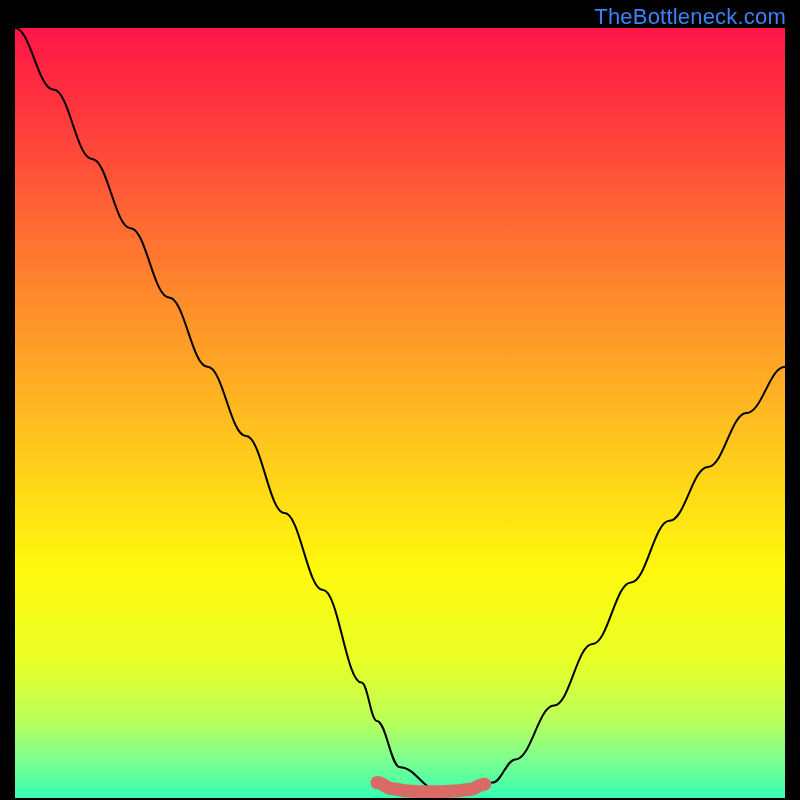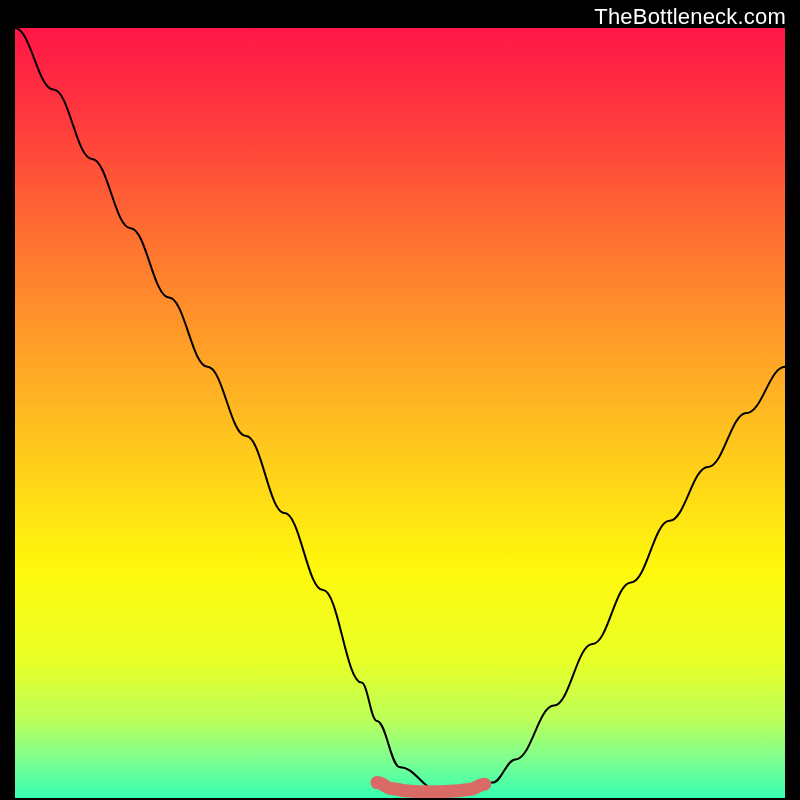--- a/index.html
+++ b/index.html
@@ -23,21 +23,21 @@
     position: absolute;
     left: 0;
     top: 0;
     width: 770px;
     height: 770px;
   }
   .watermark {
     position: absolute;
     top: 4px;
     right: 14px;
-    color: #ffffff;
+    color: #3b82f6;
     font-size: 22px;
     font-weight: 500;
     letter-spacing: 0.2px;
   }
 </style>
 </head>
 <body>
 
 <div class="watermark">TheBottleneck.com</div>
 

